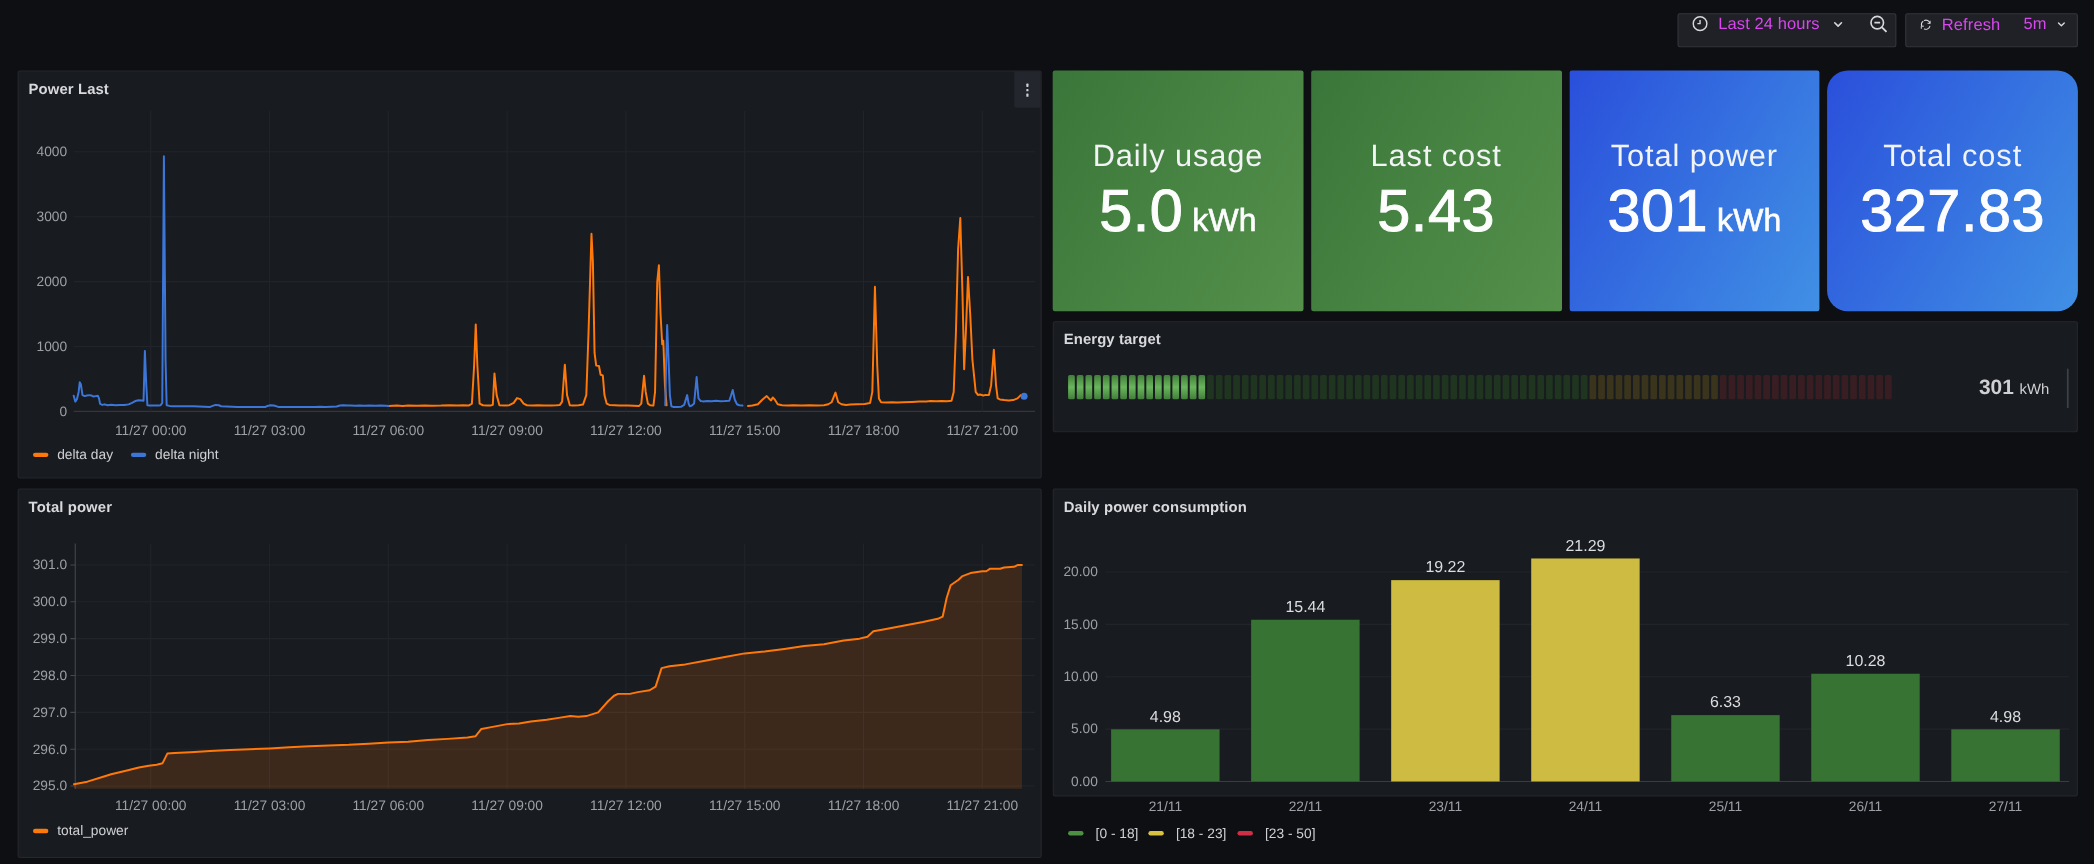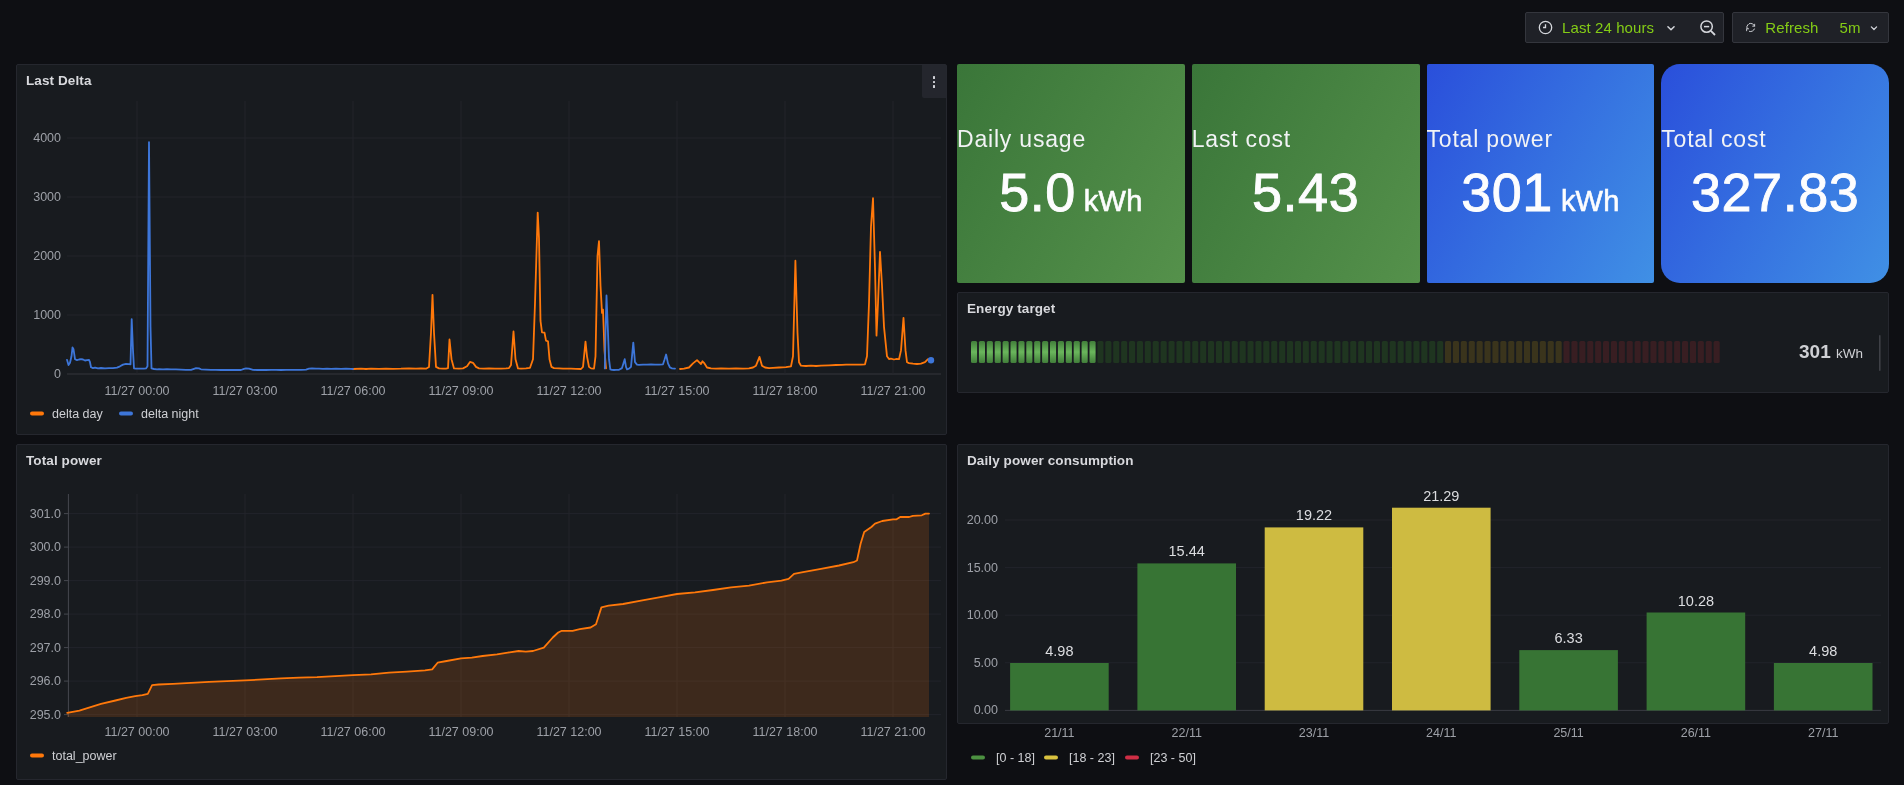--- a/index.html
+++ b/index.html
@@ -7,27 +7,27 @@
 .panel { position:absolute; background:#181b1f; border:1px solid #25272e; border-radius:2px; }
 .ptitle { position:absolute; left:9px; top:8px; font-size:13.5px; font-weight:700; color:#d8d9dd; letter-spacing:0.1px; }
 svg text.al { font-size:12.5px; fill:#9da0a7; font-weight:400; }
 svg text.lg { font-size:12.5px; fill:#cfd0d4; font-weight:400; -webkit-text-stroke:0.3px #cfd0d4; }
 svg text.vl { font-size:14.5px; fill:#dcdde0; font-weight:400; -webkit-text-stroke:0.35px #dcdde0; }
 svg text.etv { font-size:19px; fill:#cfd0d4; font-weight:700; }
 svg tspan.etu { font-size:13.5px; font-weight:400; }
 polyline { fill:none; stroke-linejoin:round; stroke-linecap:round; }
 .lo { stroke:#FF780A; stroke-width:1.8; }
 .lb { stroke:#3d76d9; stroke-width:1.8; }
-.tbgroup { position:absolute; top:12px; height:31px; display:flex; align-items:center;
-  background:#1f2127; border:1px solid #34363d; border-radius:2px; color:#84cc16;
+.tbgroup { position:absolute; top:12px; height:31px; display:flex; align-items:flex-start;
+  background:#1f2127; border:1px solid #34363d; border-radius:2px; color:#d946ef;
   font-size:15px; font-weight:400; letter-spacing:0.1px; white-space:nowrap; }
 .tbseg { display:flex; align-items:center; padding:0 10px; gap:8px; flex:0 0 auto; }
 .tbdiv { width:1px; background:#34363d; flex:0 0 1px; }
 .stat { flex:1; border-radius:2px; position:relative; color:#fff; }
-.stat .st { position:absolute; top:62px; left:0; right:0; font-size:23px; font-weight:400; letter-spacing:0.8px; color:#f2f3f5; }
+.stat .st { position:absolute; top:62px; left:0; right:0; text-align:center; font-size:28px; font-weight:400; letter-spacing:0.8px; color:#f2f3f5; }
 .stat .sv { position:absolute; top:97px; left:0; right:0; text-align:center; font-size:54px; font-weight:400; color:#fdfdfe; letter-spacing:0.5px; -webkit-text-stroke:0.9px #fdfdfe; }
 .stat .sv .u { font-size:29px; font-weight:400; letter-spacing:0.2px; -webkit-text-stroke:0.6px #fdfdfe; margin-left:8px; }
 .kebab { position:absolute; right:0; top:0; width:24px; height:33px; background:#24262d; border-radius:0 0 0 2px; }
 .kebab i { position:absolute; left:50%; width:2.5px; height:2.5px; margin-left:-1.25px; border-radius:0.5px; background:#cfd0d6; }
 </style></head>
 <body>
 
 <div class="tbgroup" style="left:1525px; width:199px;">
   <div class="tbseg" style="width:162.5px; padding-left:12px; gap:9px;">
     <svg width="15" height="15" viewBox="0 0 16 16" fill="none" stroke="#d5d7dc" stroke-width="1.4">
@@ -62,21 +62,21 @@
   <div class="tbdiv"></div>
   <div class="tbseg" style="width:60px; padding:0 10px; gap:7px;">
     <span>5m</span>
     <svg width="14" height="14" viewBox="0 0 16 16" fill="none" stroke="#d5d7dc" stroke-width="1.7" stroke-linecap="round" stroke-linejoin="round">
       <path d="M4.5 6.5 L8 10 L11.5 6.5"></path>
     </svg>
   </div>
 </div>
 
 <div class="panel" style="left:16px; top:64px; width:931px; height:371px;">
-  <div class="ptitle">Last Delta</div>
+  <div class="ptitle">Power Last</div>
   <div class="kebab">
       <i style="top:11px"></i>
       <i style="top:15.5px"></i>
       <i style="top:20px"></i>
     </div>
   <svg width="931" height="371" viewBox="0 0 931 371">
 <line x1="50" y1="73" x2="924" y2="73" stroke="#22242b" stroke-width="1"></line>
 <text x="44" y="77" text-anchor="end" class="al">4000</text>
 <line x1="50" y1="132" x2="924" y2="132" stroke="#22242b" stroke-width="1"></line>
 <text x="44" y="136" text-anchor="end" class="al">3000</text>

